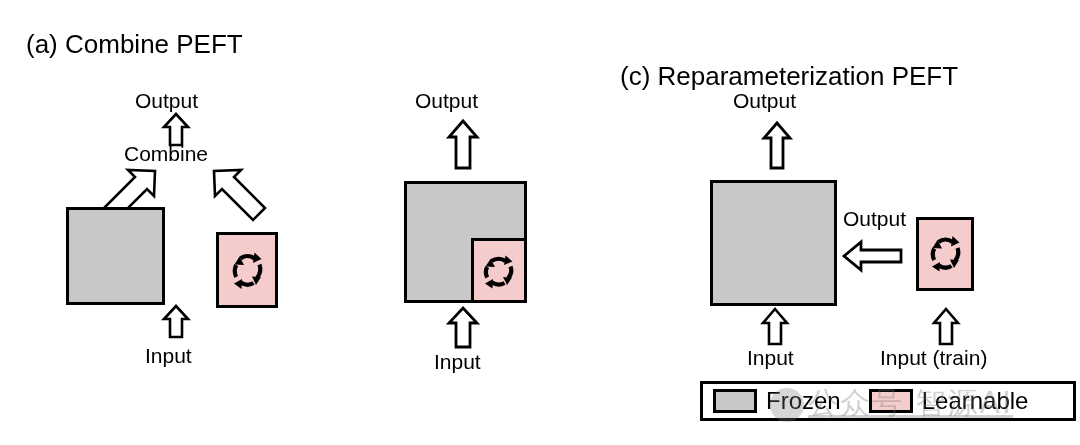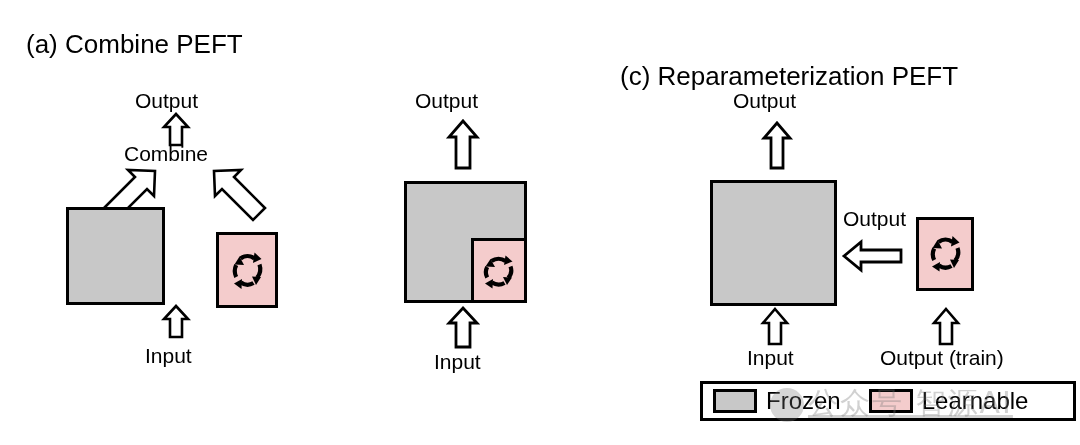--- a/index.html
+++ b/index.html
@@ -240,21 +240,21 @@
   </div>
 
   <div class="arrow" style="left:932px; top:308px;">
     <svg width="28" height="38" viewBox="0 0 28 38">
       <path d="M14 1 L26 15 L20 15 L20 36 L8 36 L8 15 L2 15 Z" fill="#ffffff" stroke="#000000" stroke-width="2.6" stroke-linejoin="miter"></path>
     </svg>
   </div>
 
   <div class="node-label" style="left:747px; top:347px;">Input</div>
 
-  <div class="node-label" style="left:880px; top:347px;">Output (train)</div>
+  <div class="node-label" style="left:880px; top:347px;">Input (train)</div>
 
   <div id="legend" style="left:700px; top:381px; width:376px; height:40px;">
     <span class="legend-swatch frozen"></span>
     <span class="legend-text">Frozen</span>
     <span class="legend-gap"></span>
     <span class="legend-swatch learnable"></span>
     <span class="legend-text">Learnable</span>
   </div>
 
   <div id="watermark">

